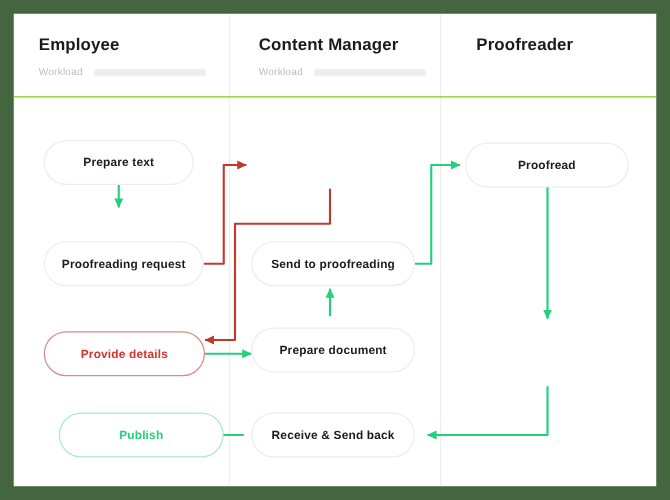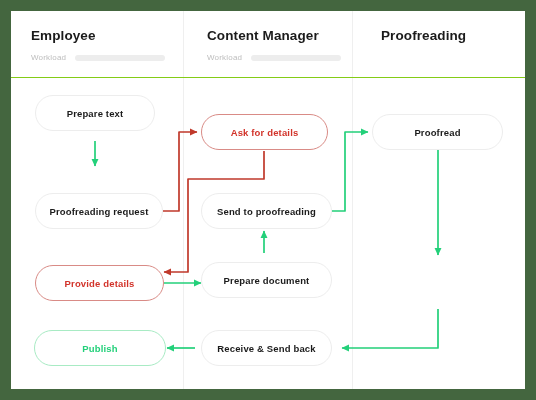--- a/index.html
+++ b/index.html
@@ -84,21 +84,21 @@
       <div class="title">Content Manager</div>
       <div class="wl-row">
         <span class="wl-label">Workload</span>
         <span class="wl-track">
           <span class="wl-fill" id="wl1" style="width: 86%; background: rgb(181, 37, 42);"></span>
         </span>
       </div>
     </div>
 
     <div class="col-head" style="left:370px">
-      <div class="title">Proofreading</div>
+      <div class="title">Proofreader</div>
     </div>
   </div>
 
   <svg id="wires">
     <defs>
       <marker id="ahG" viewBox="0 0 10 10" refX="8.5" refY="5" markerWidth="5" markerHeight="5" orient="auto">
         <path d="M0,0.8 L9,5 L0,9.2 Z" fill="#23d07a"></path>
       </marker>
       <marker id="ahR" viewBox="0 0 10 10" refX="8.5" refY="5" markerWidth="5" markerHeight="5" orient="auto">
         <path d="M0,0.8 L9,5 L0,9.2 Z" fill="#c0392b"></path>
@@ -120,29 +120,28 @@
       <path d="M321,200 L334,200 L334,121 L357,121" stroke="#23d07a" marker-end="url(#ahG)"></path>
 
       <path d="M427,130 L427,244" stroke="#23d07a" marker-end="url(#ahG)"></path>
 
       <path d="M427,298 L427,337 L331,337" stroke="#23d07a" marker-end="url(#ahG)"></path>
 
       <path d="M184,337 L156,337" stroke="#23d07a" marker-end="url(#ahG)"></path>
     </g>
   </svg>
 
-  <div class="node" style="left:24px;  top:84px; width:120px;">Prepare text</div>
+  <div class="node" style="left:24px;  top:101px; width:120px;">Prepare text</div>
 
   <div class="node" style="left:24px;  top:182px; width:128px;">Proofreading request</div>
 
   <div class="node red" style="left:24px;  top:254px; width:129px;">Provide details</div>
 
-  <div class="node green" style="left:23px;  top:319px; width:132px;">Publish</div>
+  <div class="node green" style="left:36px;  top:319px; width:132px;">Publish</div>
 
-  <div class="node red" style="left:190px; top:103px; width:127px;">Ask for details</div>
 
   <div class="node" style="left:190px; top:182px; width:131px;">Send to proofreading</div>
 
   <div class="node" style="left:190px; top:251px; width:131px;">Prepare document</div>
 
   <div class="node" style="left:190px; top:319px; width:131px;">Receive &amp; Send back</div>
 
   <div class="node" style="left:361px; top:103px; width:131px;text-align:right;">Proofread</div>
 
 

